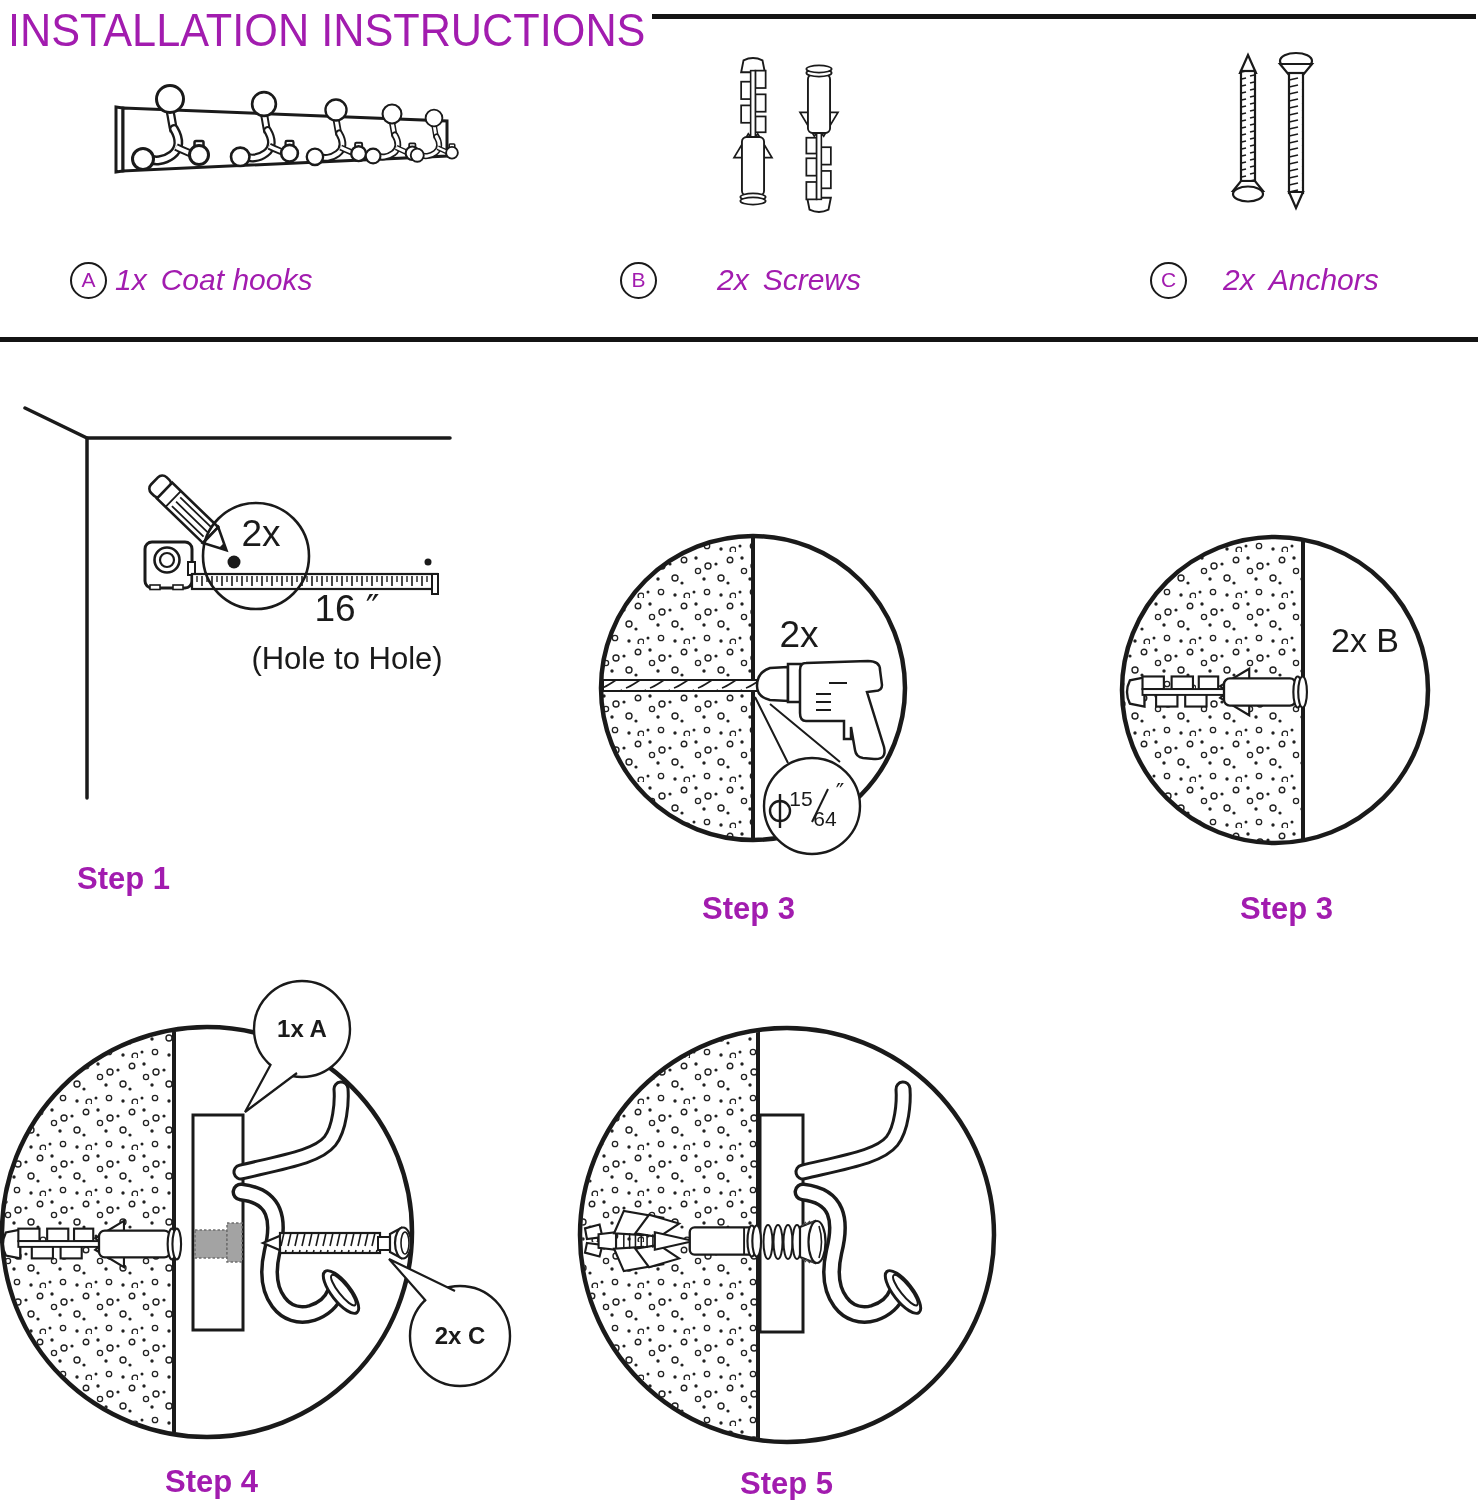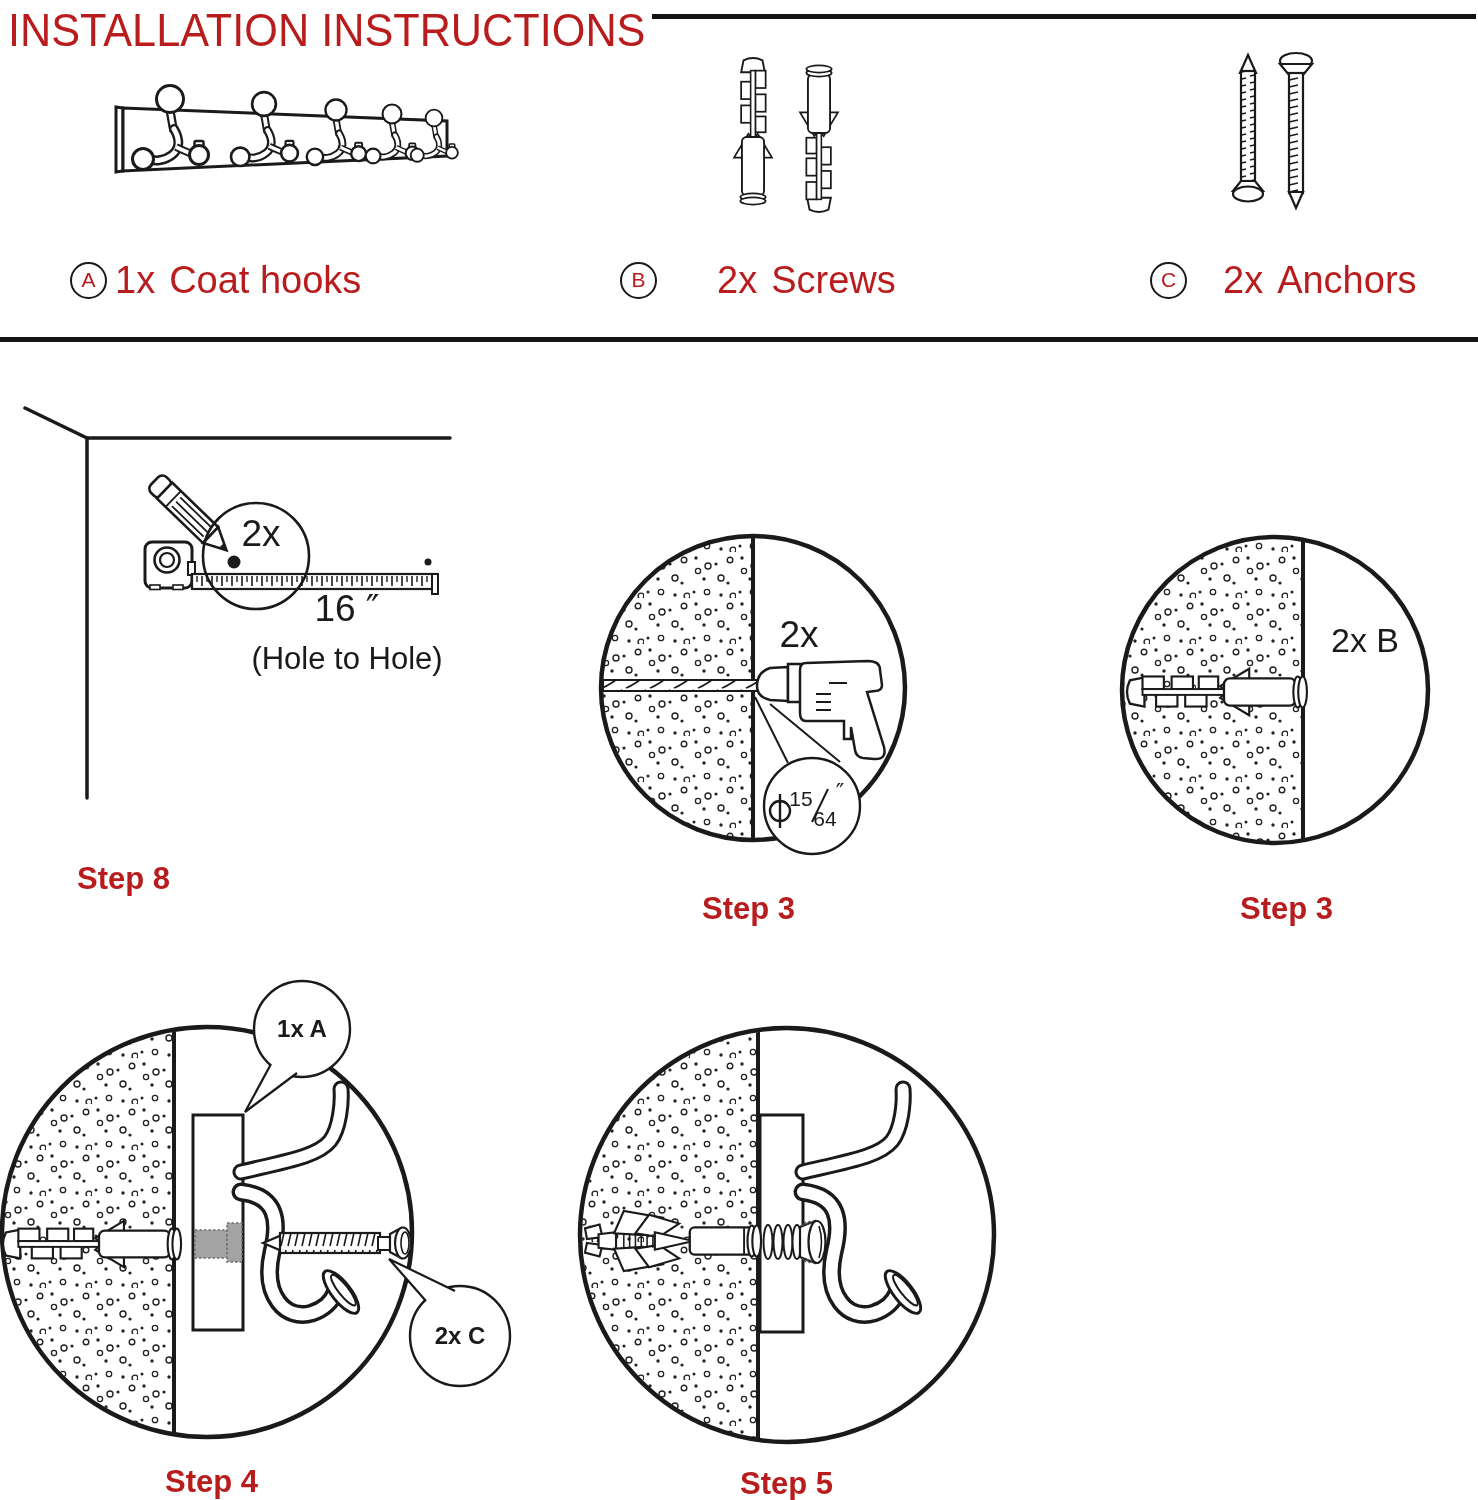--- a/index.html
+++ b/index.html
@@ -1,28 +1,28 @@
 <!DOCTYPE html>
 <html><head>
 <meta charset="utf-8">
 <style>
   html,body{margin:0;padding:0;background:#fff;}
   #page{position:relative;width:1478px;height:1500px;background:#fff;overflow:hidden;
-        font-family:"Liberation Sans",sans-serif;color:#b91c1c;}
+        font-family:"Liberation Sans",sans-serif;color:#a21caf;}
   svg{position:absolute;overflow:visible;}
   .stroke{fill:none;stroke:#1a1a1a;}
   .wfill{fill:#fff;stroke:#1a1a1a;}
   .title{position:absolute;left:8px;top:2px;font-size:47px;font-weight:400;
          letter-spacing:0px;white-space:nowrap;}
   .title .squeeze{display:inline-block;transform:scaleX(.92);transform-origin:left center;}
   .hline{position:absolute;background:#141414;}
   .part-label{position:absolute;display:flex;align-items:center;height:38px;}
   .letter-circle{width:33px;height:33px;border:2.5px solid #1a1a1a;border-radius:50%;
                  display:flex;align-items:center;justify-content:center;font-size:21px;flex:none;}
-  .part-text{font-size:38px;white-space:nowrap;}
+  .part-text{font-size:30px;white-space:nowrap;font-style:italic;}
   .qty{margin-right:14px;}
   .row-a .part-text{margin-left:8px;}
   .row-b .part-text{margin-left:60px;}
   .row-c .part-text{margin-left:36px;}
   .step-label{position:absolute;font-size:31px;font-weight:700;white-space:nowrap;}
   text{font-family:"Liberation Sans",sans-serif;fill:#1a1a1a;}
   .dv{font-family:"DejaVu Sans",sans-serif;}
   .ann{font-size:37px;}
   .ann-s{font-size:34px;}
   .note{font-size:31px;}
@@ -253,21 +253,21 @@
     </g>
     <circle cx="234" cy="562" r="6.5" fill="#1a1a1a"></circle>
     <circle cx="428" cy="562" r="3.5" fill="#1a1a1a"></circle>
     <circle cx="256" cy="556" r="53" class="stroke" stroke-width="2.6"></circle>
     <text class="ann" x="261" y="546" text-anchor="middle">2x</text>
     <text x="347" y="621" text-anchor="middle">
       <tspan class="ann">16</tspan><tspan class="ann dv" dx="10">″</tspan>
     </text>
     <text class="note" x="347" y="669" text-anchor="middle">(Hole to Hole)</text>
   </svg>
-  <div class="step-label" style="left:77px;top:861px;">Step 8</div>
+  <div class="step-label" style="left:77px;top:861px;">Step 1</div>
 
   <svg style="left:585px;top:520px" width="345" height="345" viewBox="585 520 345 345">
     <defs>
         <clipPath id="clip2">
           <circle cx="753" cy="688" r="151"></circle>
         </clipPath>
       </defs>
     <g clip-path="url(#clip2)">
       <rect x="600" y="535" width="153" height="310" fill="url(#speck)"></rect>
       <path d="M753,535 V845" stroke="#1a1a1a" stroke-width="4" fill="none"></path>

